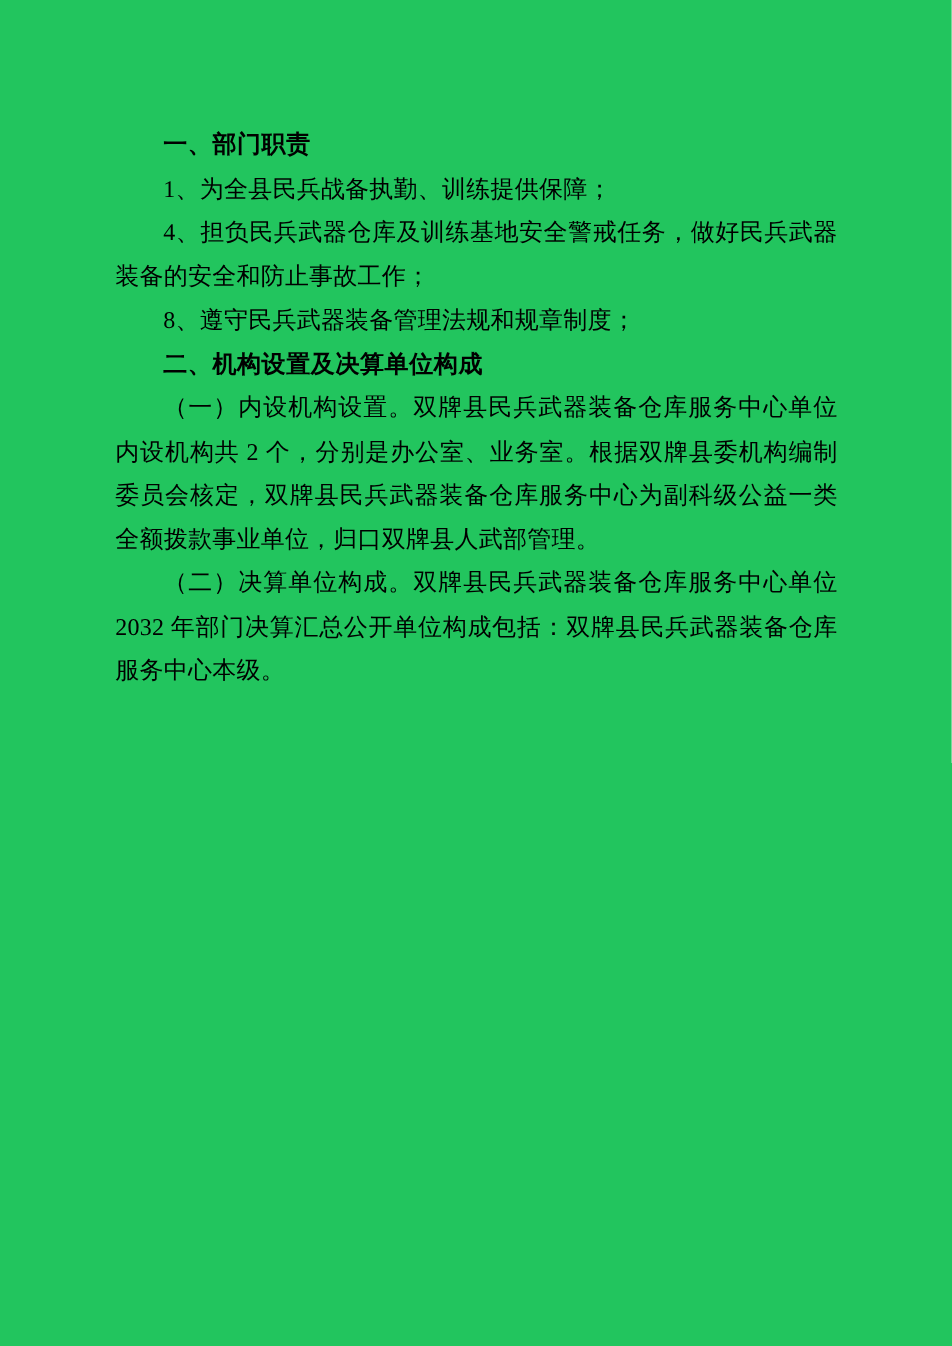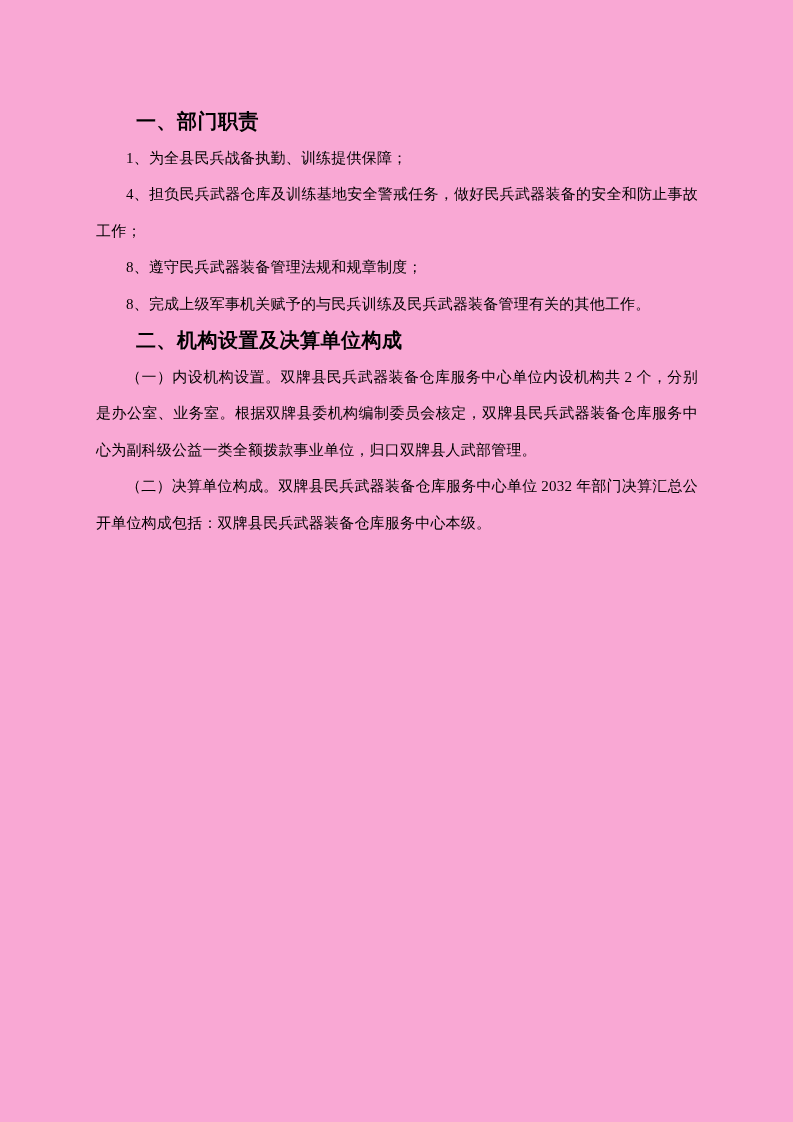--- a/index.html
+++ b/index.html
@@ -8,28 +8,28 @@
     width: 793px;
     height: 1122px;
     margin: 0 auto;
     font-family: "Liberation Serif", "DejaVu Serif", serif;
     color: #000000;
     overflow: hidden;
   }
   .page {
     width: 793px;
     height: 1122px;
-    background: #f9a8d4;
+    background: #22c55e;
     padding: 103px 95px 80px 96px;
   }
   .doc-content {
     width: 100%;
   }
   .para {
-    font-size: 15px;
+    font-size: 20px;
     line-height: 36.5px;
     text-align: justify;
     text-indent: 2em;
     letter-spacing: 0.2px;
   }
   .heading {
     font-family: "Liberation Sans", "DejaVu Sans", sans-serif;
     font-weight: bold;
     font-size: 20px;
     line-height: 36.5px;
@@ -39,18 +39,17 @@
 </style>
 </head>
 <body>
 
 <div class="page">
   <div class="doc-content">
     <h2 class="heading">一、部门职责</h2>
     <p class="para">1、为全县民兵战备执勤、训练提供保障；</p>
     <p class="para">4、担负民兵武器仓库及训练基地安全警戒任务，做好民兵武器装备的安全和防止事故工作；</p>
     <p class="para">8、遵守民兵武器装备管理法规和规章制度；</p>
-    <p class="para">8、完成上级军事机关赋予的与民兵训练及民兵武器装备管理有关的其他工作。</p>
     <h2 class="heading">二、机构设置及决算单位构成</h2>
     <p class="para">（一）内设机构设置。双牌县民兵武器装备仓库服务中心单位内设机构共 2 个，分别是办公室、业务室。根据双牌县委机构编制委员会核定，双牌县民兵武器装备仓库服务中心为副科级公益一类全额拨款事业单位，归口双牌县人武部管理。</p>
     <p class="para">（二）决算单位构成。双牌县民兵武器装备仓库服务中心单位 2032 年部门决算汇总公开单位构成包括：双牌县民兵武器装备仓库服务中心本级。</p>
   </div>
 </div>
 
 </body></html>

